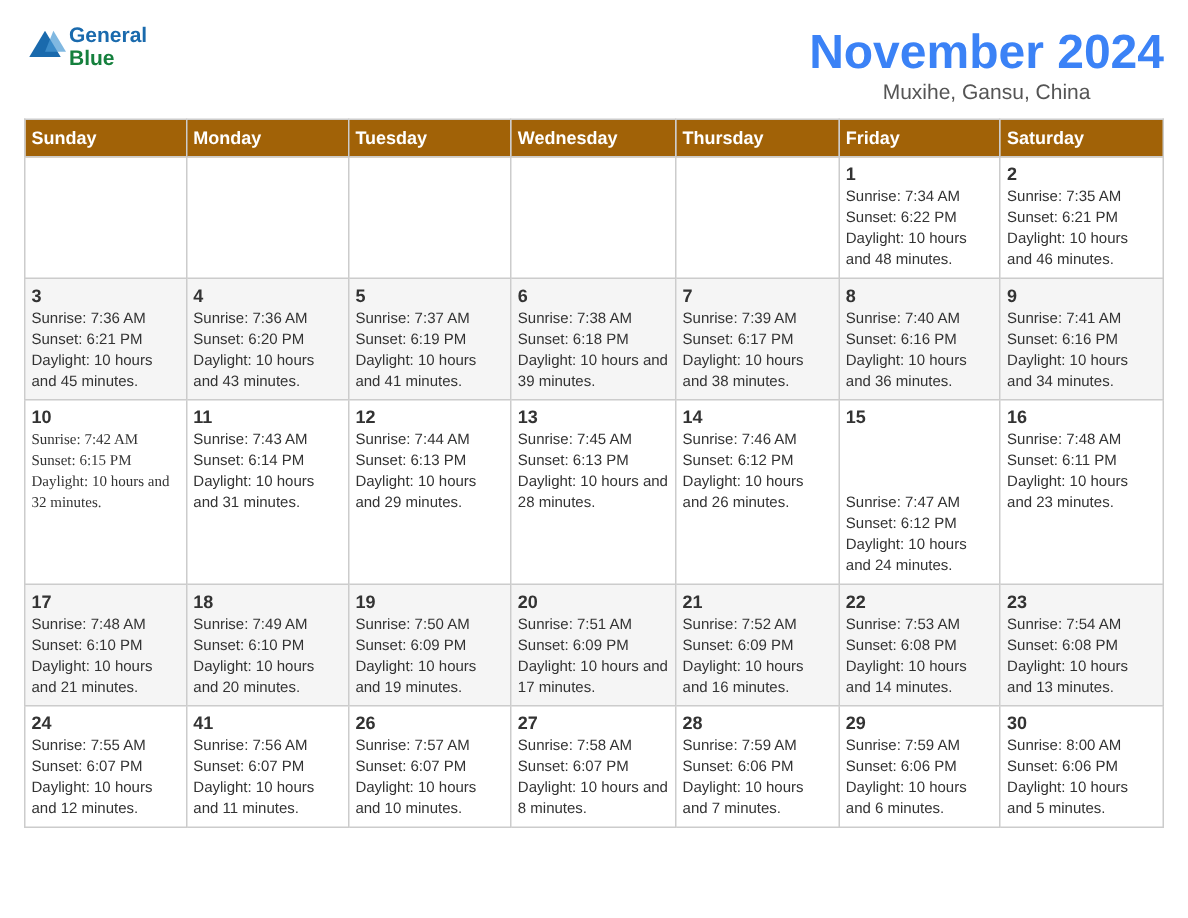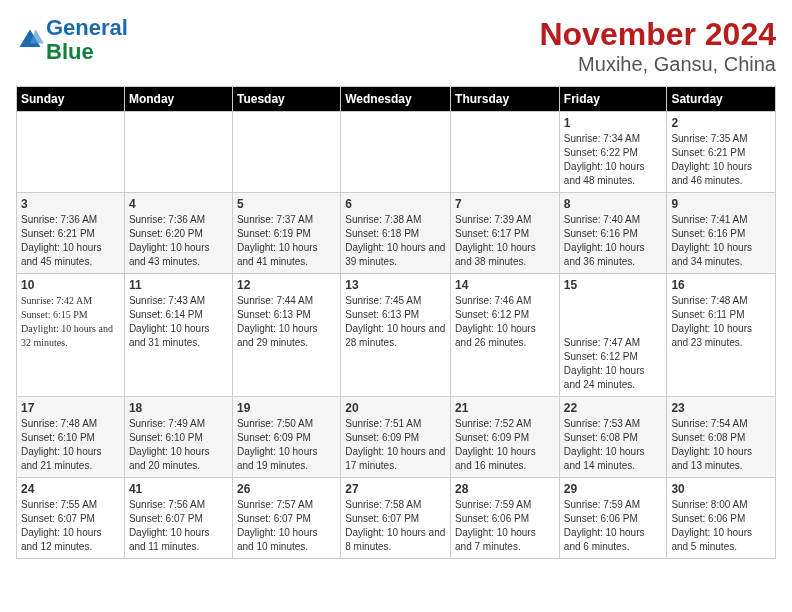--- a/index.html
+++ b/index.html
@@ -14,52 +14,53 @@
       display: flex;
       justify-content: space-between;
       align-items: flex-start;
       margin-bottom: 10px;
     }
     .logo {
       display: flex;
       align-items: center;
     }
     .logo-text {
-      font-size: 22px;
+      font-size: 14px;
       font-weight: bold;
       color: #333;
       line-height: 1.1;
     }
     .logo-text span {
       color: #1a6aad;
     }
     .logo-icon {
       width: 28px;
       height: 28px;
       margin-right: 2px;
       position: relative;
     }
     .title-block {
       text-align: right;
     }
     .month-title {
       font-size: 32px;
       font-weight: bold;
-      color: #b91c1c;
+      color: #3b82f6;
     }
     .location {
-      font-size: 20px;
+      font-size: 14px;
       color: #555;
+      text-align: center;
     }
     table {
       width: 100%;
       border-collapse: collapse;
     }
     thead tr th {
-      background-color: #000000;
+      background-color: #a16207;
       color: #fff;
       font-size: 12px;
       font-weight: bold;
       padding: 5px 4px;
       text-align: left;
       border: 1px solid #ccc;
     }
     tbody tr td {
       border: 1px solid #ccc;
       vertical-align: top;

